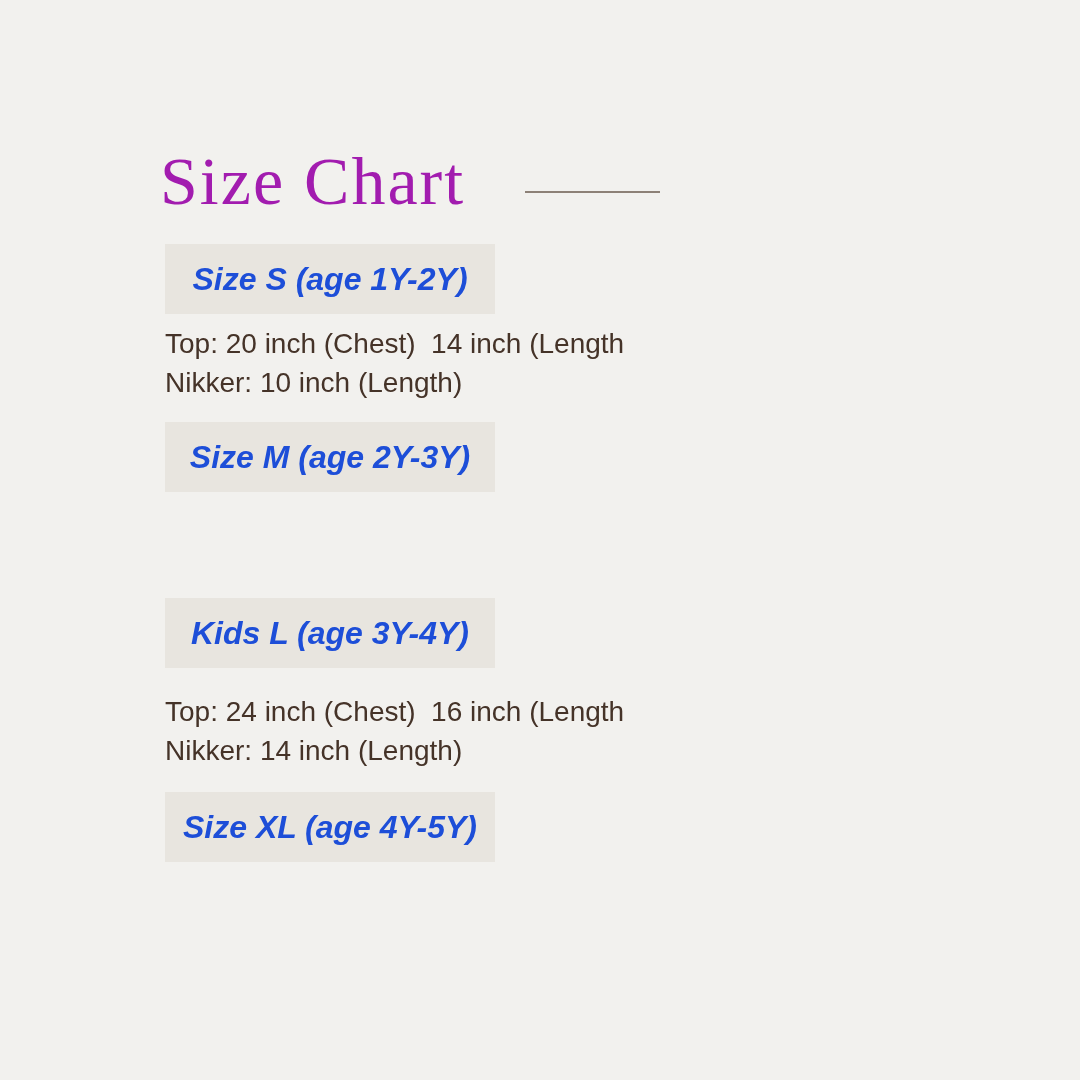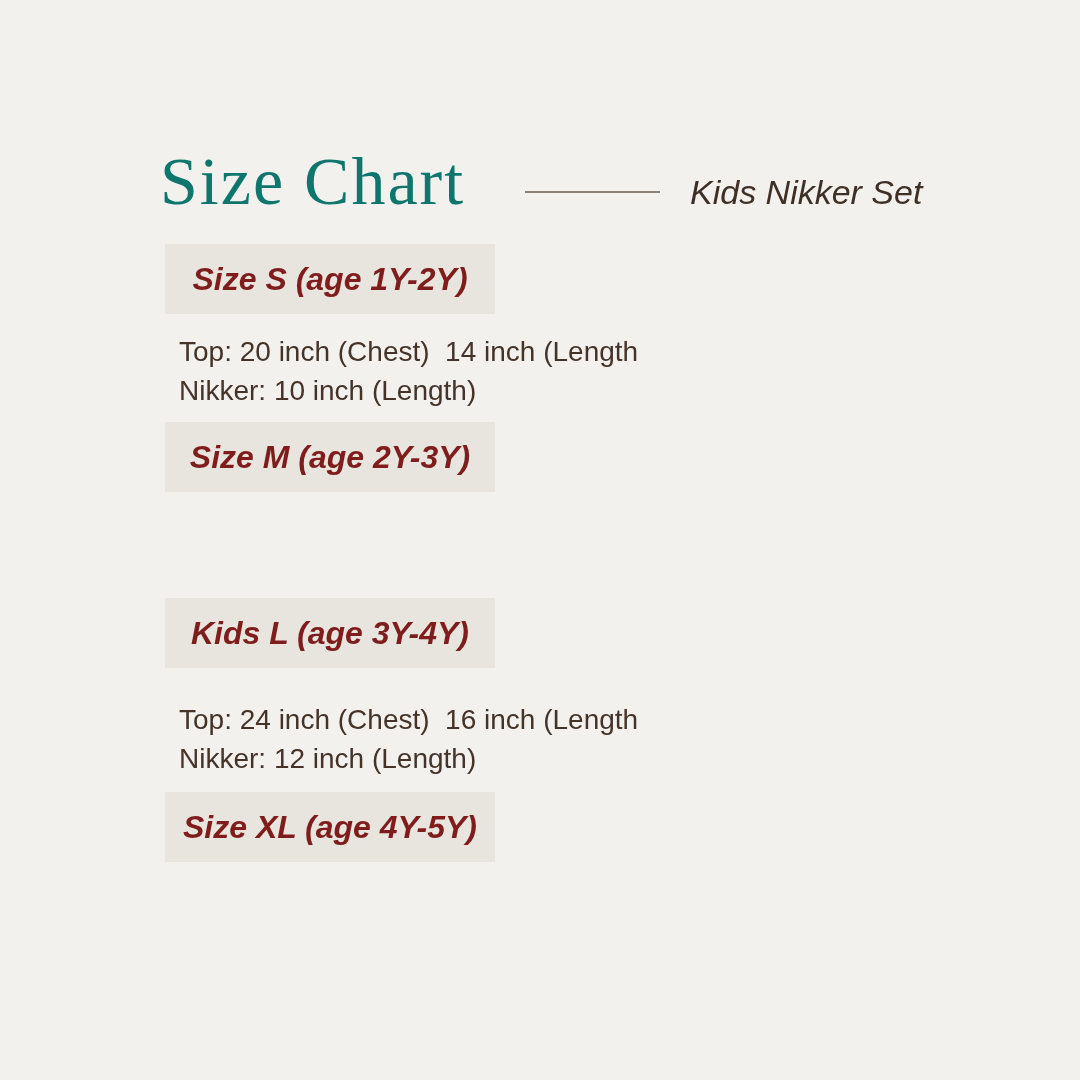--- a/index.html
+++ b/index.html
@@ -18,21 +18,21 @@
   .page-title {
     position: absolute;
     left: 160px;
     top: 145px;
     margin: 0;
     font-family: "Liberation Serif", serif;
     font-weight: 400;
     font-size: 68px;
     line-height: 72px;
     letter-spacing: 2px;
-    color: #0f766e;
+    color: #a21caf;
     white-space: nowrap;
   }
   .title-divider {
     position: absolute;
     left: 525px;
     top: 191px;
     width: 135px;
     height: 2px;
     background: #8d8177;
   }
@@ -56,28 +56,27 @@
     background: #e8e5df;
     display: flex;
     align-items: center;
     justify-content: center;
   }
   .size-label-box span {
     font-style: italic;
     font-weight: 700;
     font-size: 32px;
     letter-spacing: 0px;
-    color: #7f1d1d;
+    color: #1d4ed8;
     white-space: nowrap;
   }
   .measure-block {
     position: absolute;
-    left: 179px;
+    left: 165px;
     width: 620px;
-    margin-top: 8px;
   }
   .measure-block p {
     margin: 0;
     font-size: 28px;
     line-height: 39px;
     font-weight: 400;
     color: #453328;
     white-space: pre-wrap;
   }
   
@@ -90,39 +89,38 @@
   .text-l  { top: 692px; }
   .text-xl { top: 877px; }
 </style>
 </head>
 <body>
 
 <div class="canvas">
 
   <h1 class="page-title">Size Chart</h1>
   <div class="title-divider"></div>
-  <p class="product-name">Kids Nikker Set</p>
 
   <div class="size-label-box box-s">
     <span>Size S (age 1Y-2Y)</span>
   </div>
   <div class="measure-block text-s">
     <p>Top: 20 inch (Chest)  14 inch (Length</p>
     <p>Nikker: 10 inch (Length)</p>
   </div>
 
   <div class="size-label-box box-m">
     <span>Size M (age 2Y-3Y)</span>
   </div>
 
   <div class="size-label-box box-l">
     <span>Kids L (age 3Y-4Y)</span>
   </div>
   <div class="measure-block text-l">
     <p>Top: 24 inch (Chest)  16 inch (Length</p>
-    <p>Nikker: 12 inch (Length)</p>
+    <p>Nikker: 14 inch (Length)</p>
   </div>
 
   <div class="size-label-box box-xl">
     <span>Size XL (age 4Y-5Y)</span>
   </div>
 
 </div>
 
 </body></html>

